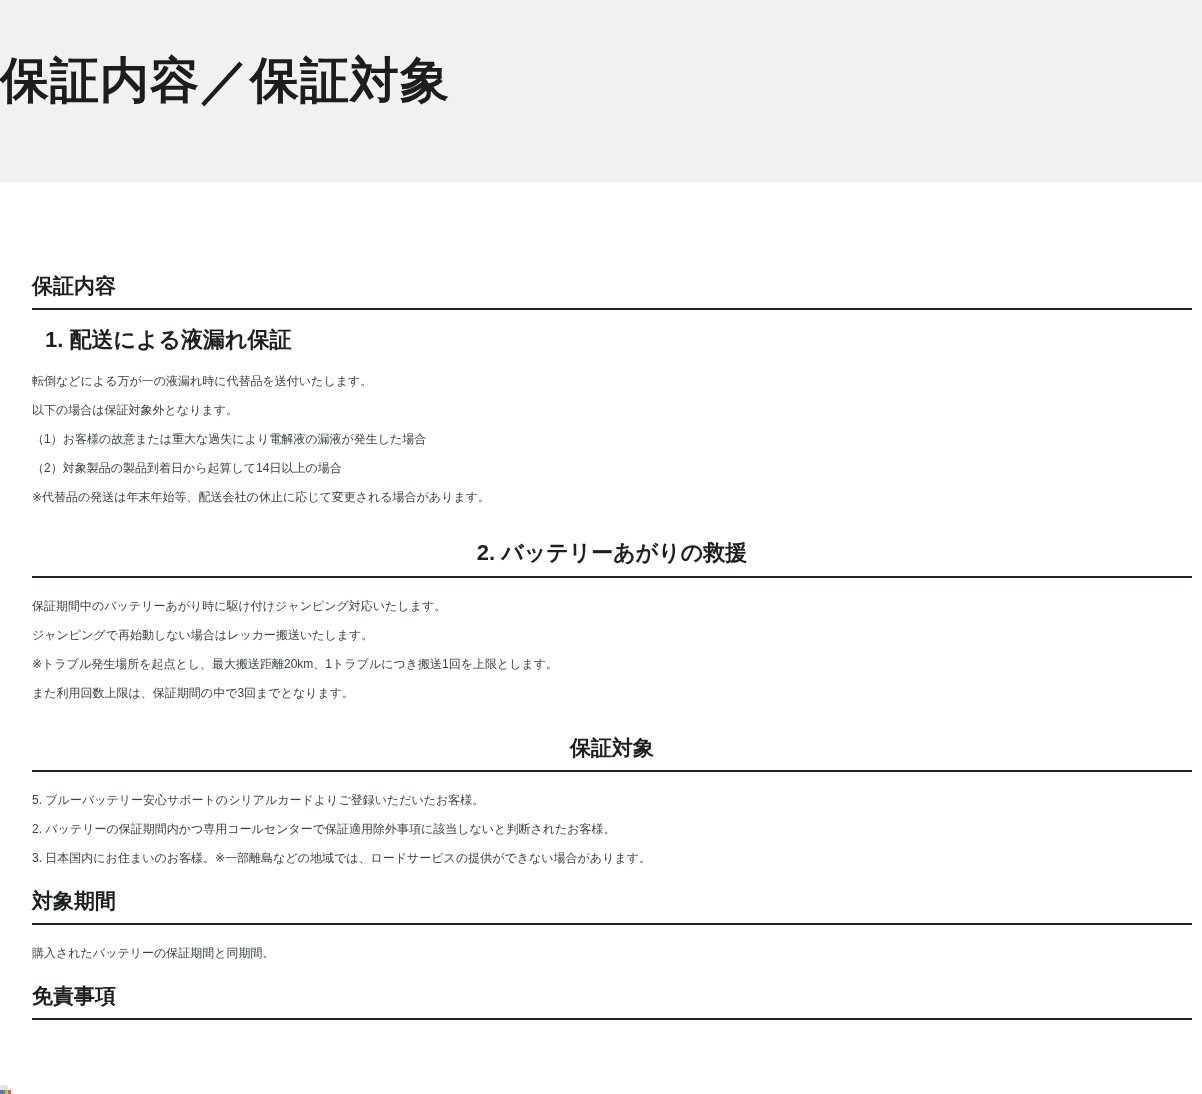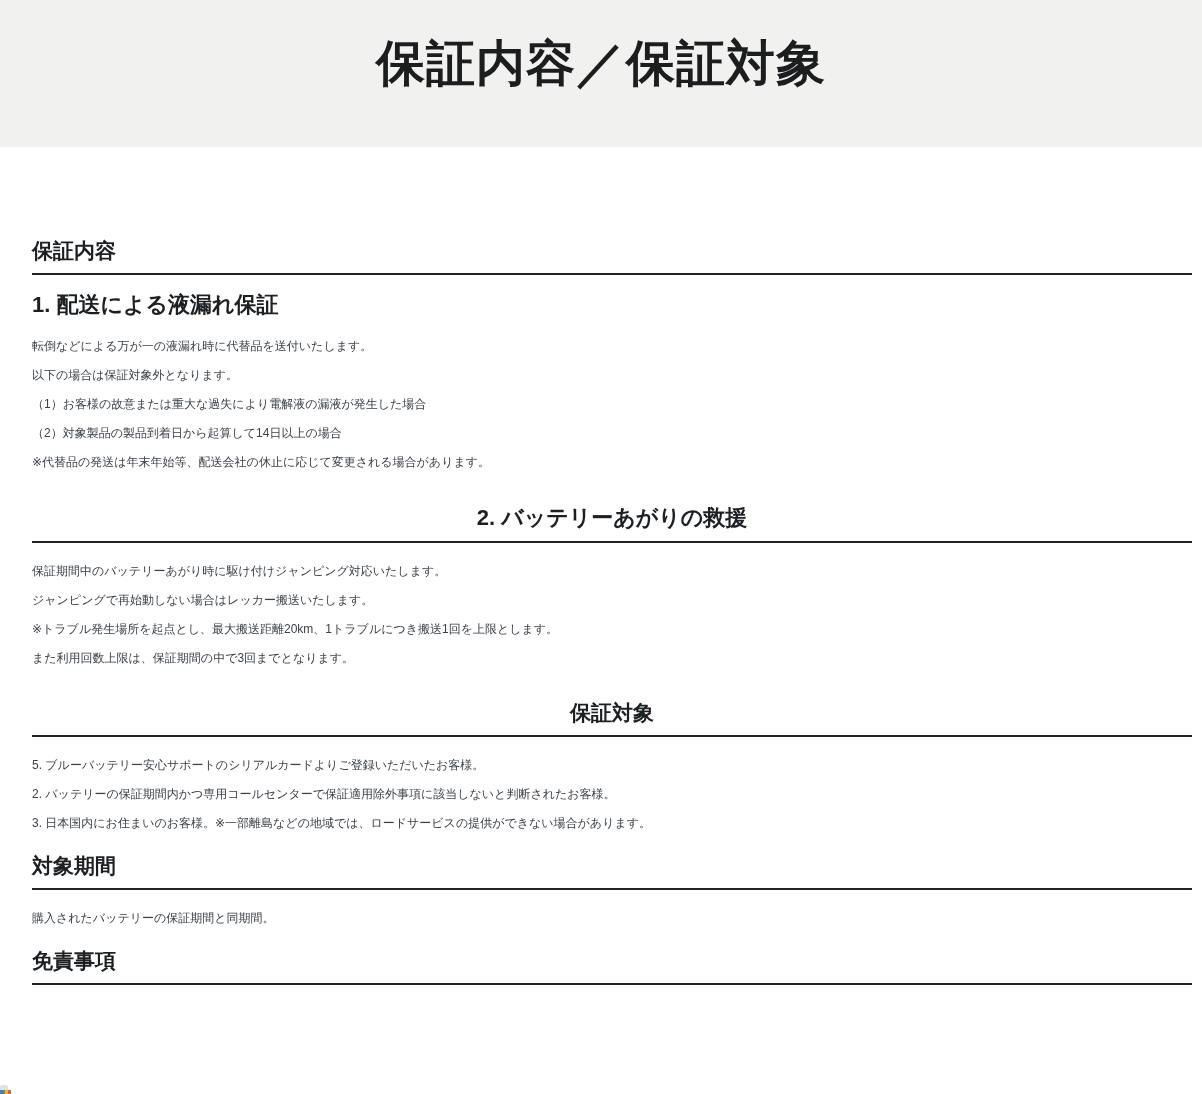--- a/index.html
+++ b/index.html
@@ -9,25 +9,24 @@
   body {
     width: 1202px;
     height: 1094px;
     position: relative;
     overflow: hidden;
     background: #ffffff;
     font-family: "Liberation Sans", "DejaVu Sans", sans-serif;
   }
   
   .banner {
-    height: 147px;
+    height: 182px;
     background: #f1f1f0;
     display: flex;
     align-items: center;
-    justify-content: center;
   }
   .banner-title {
     margin: 0;
     font-size: 49px;
     font-weight: 900;
     letter-spacing: 1px;
     color: #1c1d1f;
     transform: translateY(-10px);
   }
   
@@ -59,21 +58,21 @@
   .body-line {
     margin: 0;
     font-size: 12px;
     line-height: 29px;
     color: #3a4148;
   }
   .indent {
     padding-left: 17px;
   }
   .mt67 { margin-top: 92px; }
-  .mt17 { margin-top: 17px; }
+  .mt17 { margin-top: 17px; margin-left: 13px; }
   .mt28 { margin-top: 28px; text-align: center; }
   .mt32 { margin-top: 16px; }
   
   .corner-artifact {
     position: absolute;
     left: 0;
     bottom: 0;
     width: 11px;
     height: 9px;
   }

